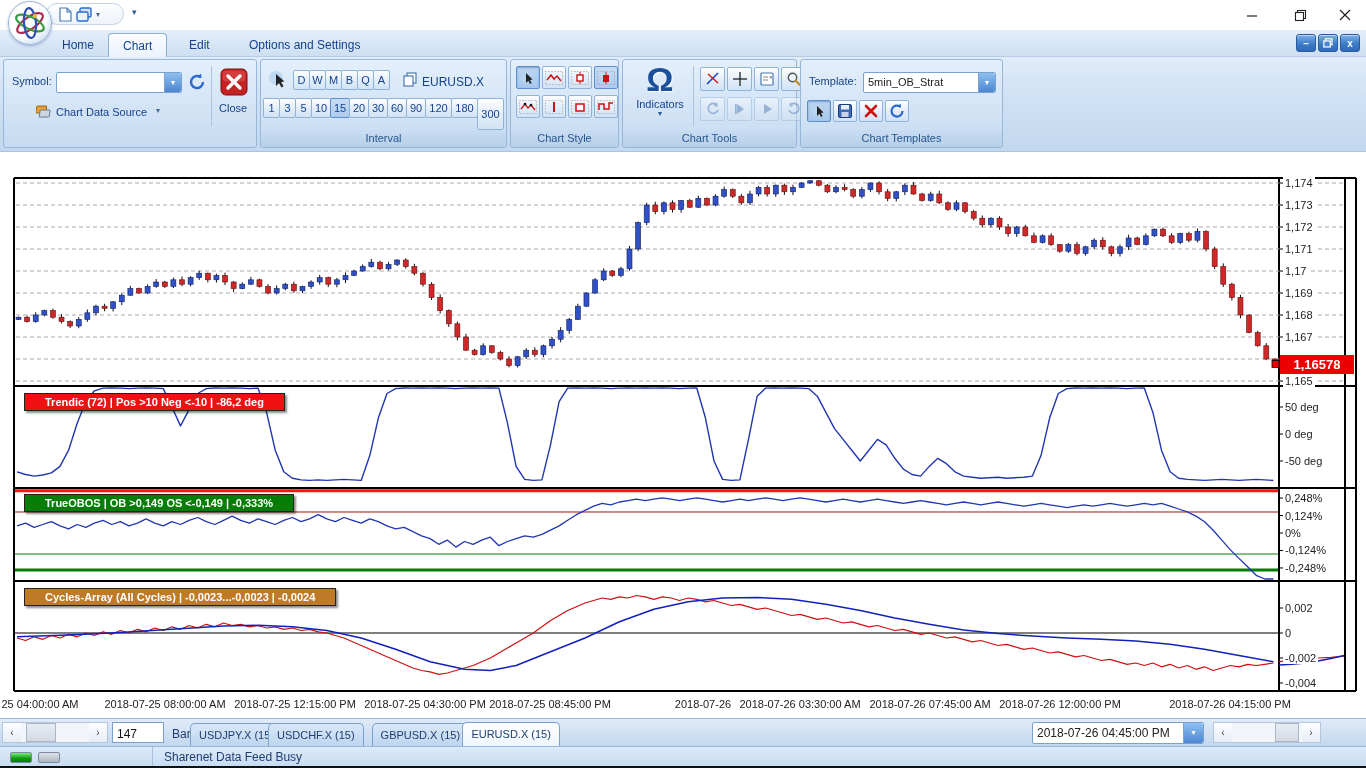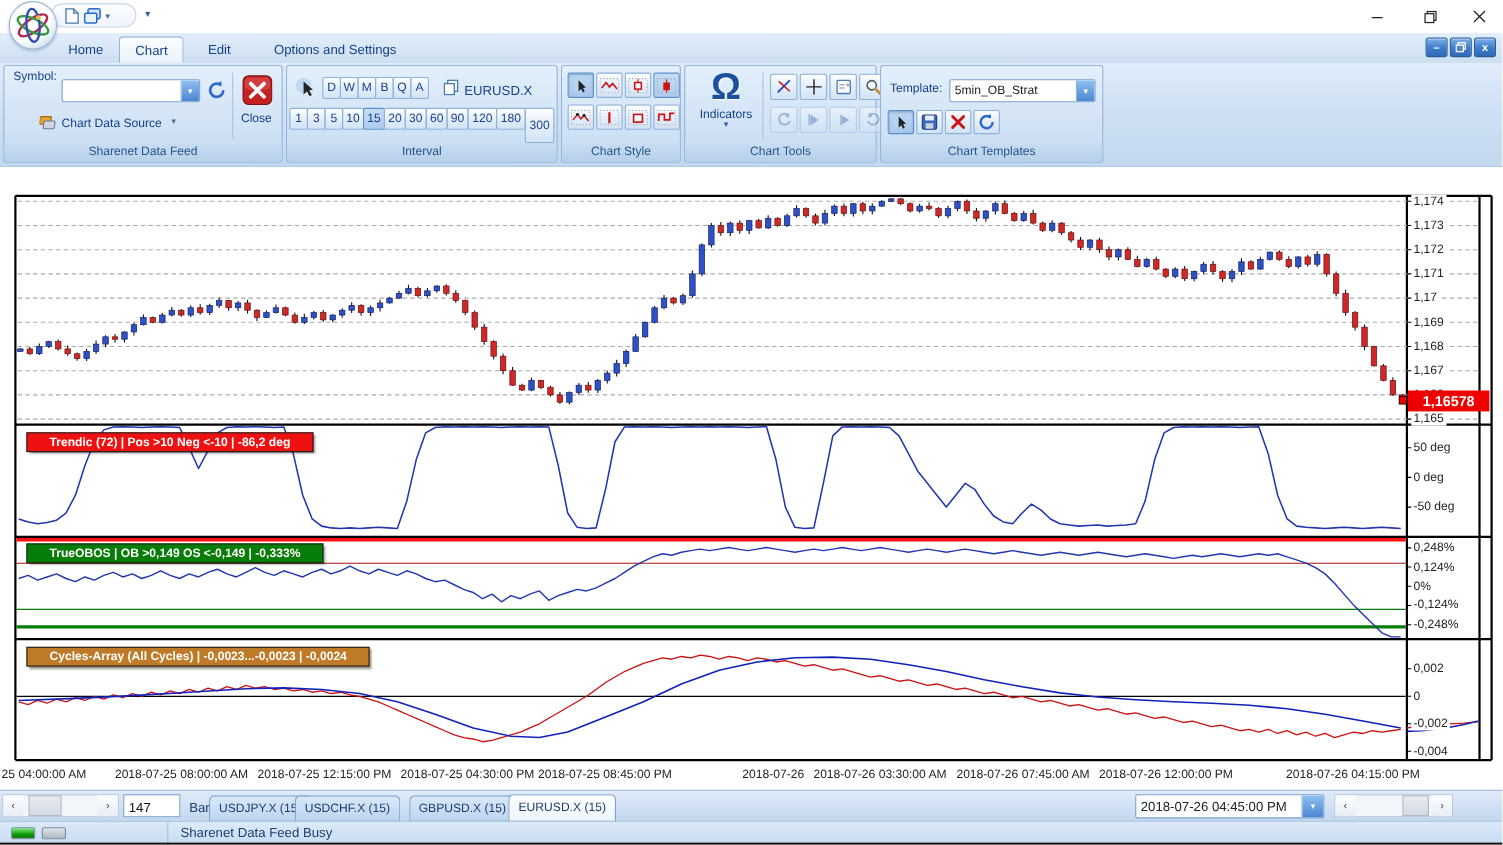--- a/index.html
+++ b/index.html
@@ -140,21 +140,21 @@
           <rect x="2.5" y="0.8" width="6.5" height="6" fill="none" stroke="#fff" stroke-width="1.2"></rect>
           <rect x="0.8" y="3" width="6.5" height="6" fill="#4c86d0" stroke="#fff" stroke-width="1.2"></rect>
         </svg>
     </div>
     <div class="mdi-btn" style="left:1340px;">x</div>
   </div>
 
   <div id="ribbon">
 
     <div class="rgroup" style="left:3px; width:254px;">
-      <span class="rlabel" style="position:absolute; left:8px; top:4px;">Symbol:</span>
+      <span class="rlabel" style="position:absolute; left:8px; top:15px;">Symbol:</span>
       <div class="combo" style="position:absolute; left:52px; top:12px; width:126px;">
         <div class="cfield"></div>
         <div class="cbtn">▾</div>
       </div>
       <svg style="position:absolute; left:184px; top:13px;" width="18" height="18" viewBox="0 0 18 18">
         <path d="M15,9 a6,6 0 1 1 -2.2,-4.6" fill="none" stroke="#2a6ad0" stroke-width="2.4"></path>
         <path d="M13,0.5 L13.6,5 L9.4,4" fill="#2a6ad0"></path>
       </svg>
       <div style="position:absolute; left:207px; top:6px; width:1px; height:60px; background:#aac4e0;"></div>
       <svg style="position:absolute; left:216px; top:8px;" width="28" height="28" viewBox="0 0 28 28">
@@ -162,21 +162,20 @@
         <rect x="2.5" y="2.5" width="23" height="11" rx="4" fill="#e05050" opacity=".6"></rect>
         <path d="M8,8 L20,20 M20,8 L8,20" stroke="#fff" stroke-width="3.4" stroke-linecap="round"></path>
       </svg>
       <span class="rlabel" style="position:absolute; left:215px; top:42px;">Close</span>
       <svg style="position:absolute; left:32px; top:44px;" width="16" height="14" viewBox="0 0 16 14">
         <rect x="1" y="2" width="10" height="7" rx="1" fill="#e8a030" stroke="#9a6a10" transform="skewX(-8)"></rect>
         <rect x="5" y="6" width="10" height="7" rx="1" fill="#cdd6e2" stroke="#6a7a90" transform="skewX(-8)"></rect>
       </svg>
       <span class="rlabel" style="position:absolute; left:52px; top:46px;">Chart Data Source</span>
       <span style="position:absolute; left:152px; top:46px; font-size:8px; color:#4a6a9a;">▾</span>
-      <div class="rcaption">Sharenet Data Feed</div>
     </div>
 
     <div class="rgroup" style="left:260px; width:247px;">
       <svg style="position:absolute; left:6px; top:9px;" width="22" height="22" viewBox="0 0 22 22">
         <circle cx="9" cy="9" r="7" fill="#b8d4f0" opacity=".8"></circle>
         <path d="M9,5 L9,17 L12,14 L14.5,18.5 L16.5,17.3 L14,13 L17.5,12.5 Z" fill="#222"></path>
       </svg>
       <div id="period-buttons" style="position:absolute; left:33px; top:10px; display:flex;">
           <div class="sqbtn pbt" style="width: 17px; height: 20px; margin-left: -1px;">D</div>
           <div class="sqbtn pbt" style="width: 17px; height: 20px; margin-left: -1px;">W</div>

